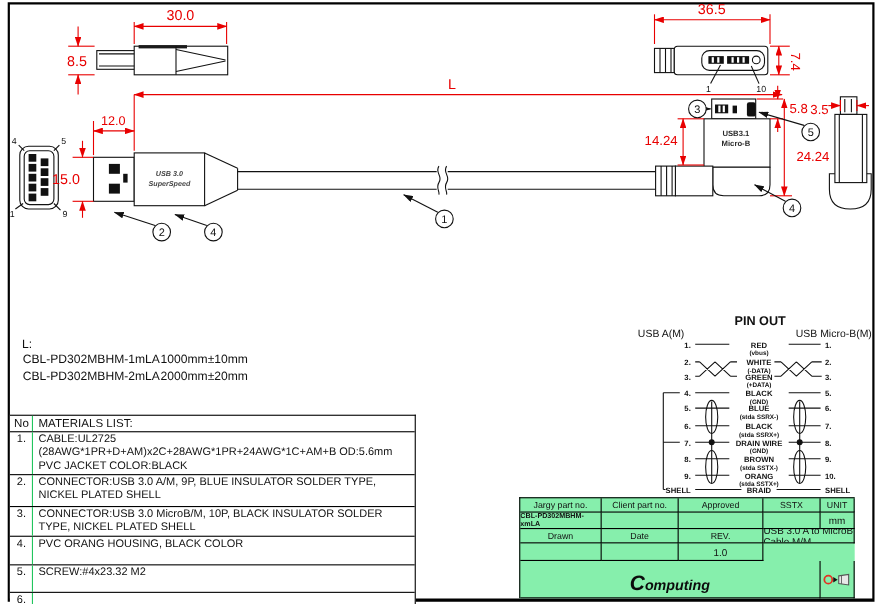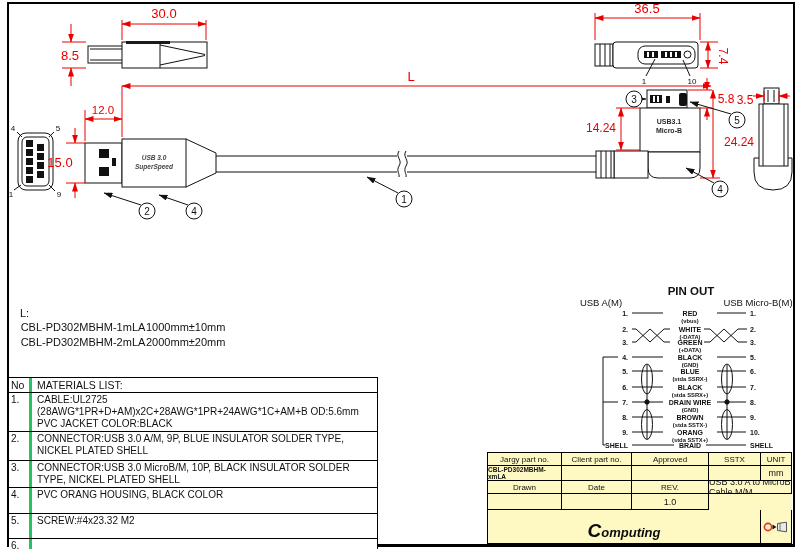--- a/index.html
+++ b/index.html
@@ -16,33 +16,33 @@
   .mark2{font-size:7px;font-weight:bold;fill:#2a2a2a;text-anchor:middle;}
   .pinlbl{font-size:8px;fill:#111;text-anchor:middle;}
   .callout-num{font-size:10px;fill:#111;text-anchor:middle;}
   
   .envblock{position:absolute;left:27px;top:221px;font-size:10.5px;line-height:13px;white-space:pre;}
   .lblock{position:absolute;left:20px;top:306px;font-size:11px;line-height:14.3px;}
   .lrow span.part{display:inline-block;width:126px;text-align:center;}
   
   .mtable{position:absolute;left:9px;top:377px;width:368px;border-top:1px solid #000;border-right:1px solid #000;background:#fff;}
   .mrow{display:flex;border-bottom:1px solid #000;align-items:stretch;}
-  .mno{width:17px;flex:0 0 17px;border-right:3px solid #22c55e;padding:1px 1px 0 2px;font-size:10px;}
+  .mno{width:17px;flex:0 0 17px;border-right:1px solid #22c55e;padding:1px 1px 0 2px;font-size:10px;text-align:center;}
   .mdesc{flex:1;padding:1px 3px 0 5px;font-size:10px;line-height:1.22;}
   .mh{font-size:10.5px;}
   
   .pin-t{font-size:7px;font-weight:bold;fill:#111;}
   .pin-sub{font-size:5.8px;font-weight:bold;fill:#111;text-anchor:middle;}
   .pin-hdr{font-size:9.5px;fill:#111;text-anchor:middle;}
   .pin-title{font-size:11.5px;font-weight:bold;fill:#111;text-anchor:middle;}
   .pln{stroke:#111;stroke-width:1;fill:none;}
   
-  .tblock{position:absolute;left:487px;top:452px;width:304px;height:91px;display:grid;
+  .tblock{position:absolute;left:472px;top:452px;width:304px;height:91px;display:grid;
           grid-template-columns:74px 70px 77px 52px 31px;grid-template-rows:13px 15px 13px 16px 34px;
-          border-left:1px solid #000;border-top:1px solid #000;background:#fef9c3;}
+          border-left:1px solid #000;border-top:1px solid #000;background:#86efac;}
   .tc{border-right:1px solid #000;border-bottom:1px solid #000;display:flex;align-items:center;justify-content:center;
       font-size:8px;overflow:hidden;}
   .tc.bold-part{font-size:6.5px;font-weight:bold;letter-spacing:0;}
   .tc.val{font-size:9px;}
   .span2{grid-column:span 2;}
   .span4{grid-column:span 4;}
   .logo-cell{gap:3px;flex-direction:column;}
   .brandword{font-style:italic;font-weight:800;font-size:13px;color:#0c0c0c;letter-spacing:0;}
   .brandword .bigcap{font-size:19px;}
   .jargy{font-weight:800;font-size:15px;color:#e23222;letter-spacing:3px;margin-left:8px;}

